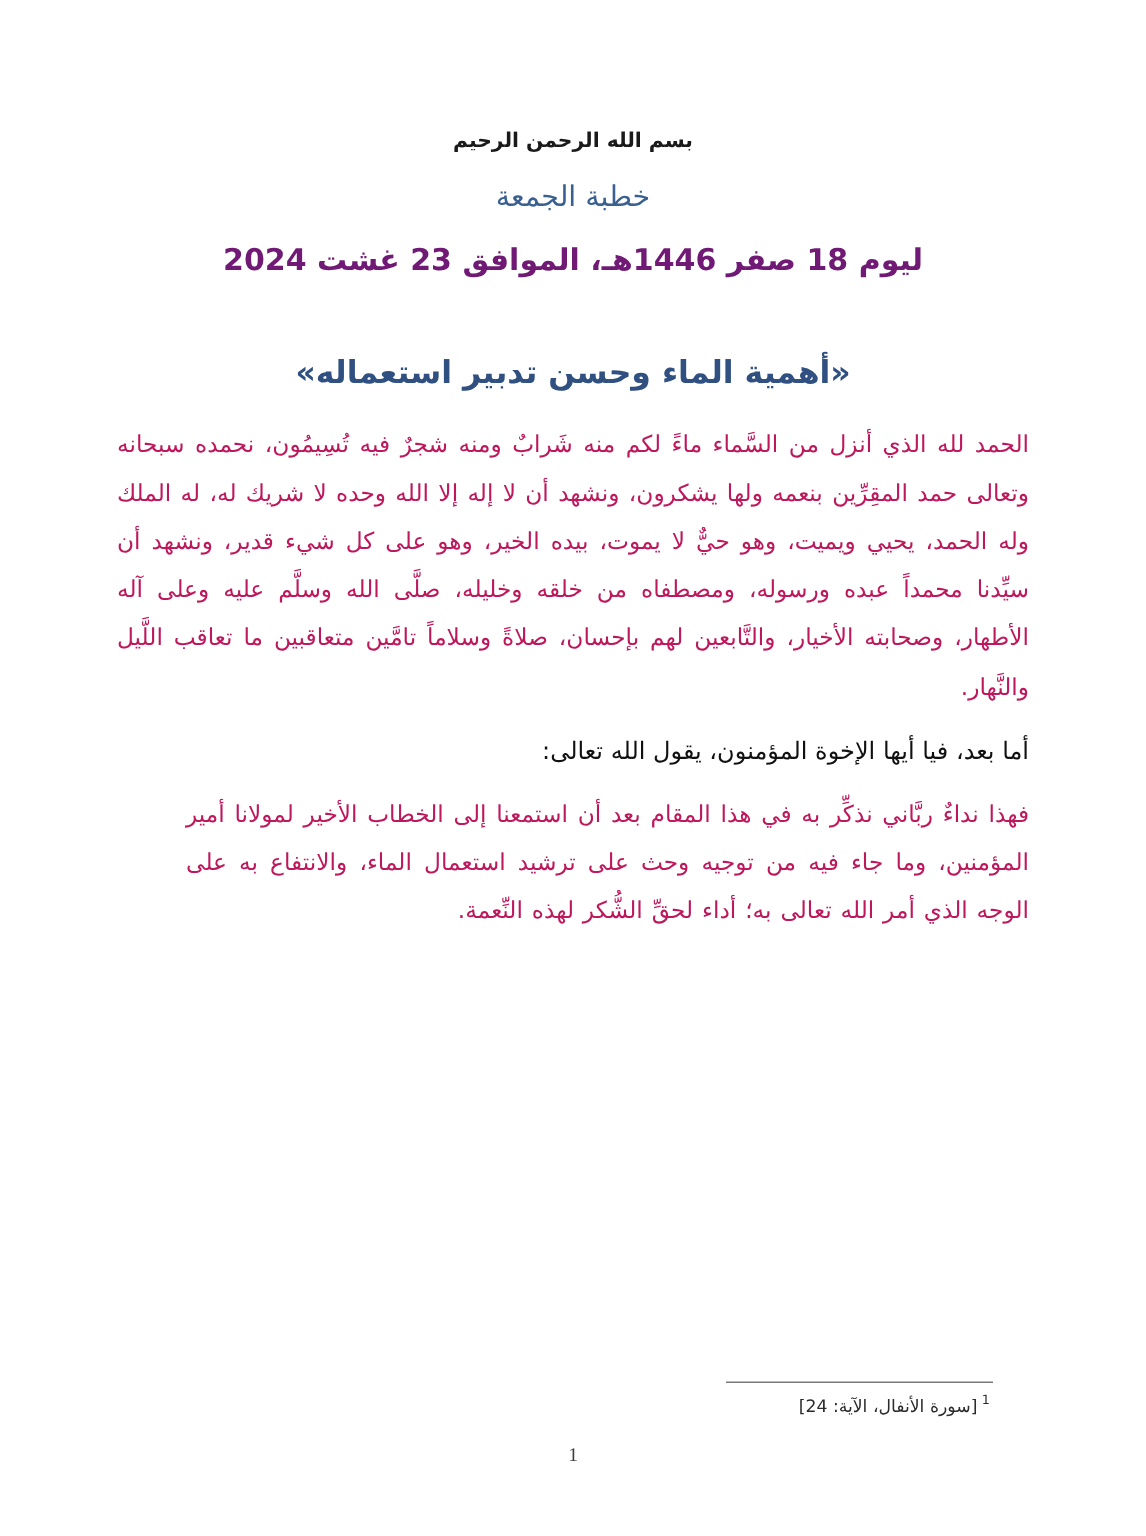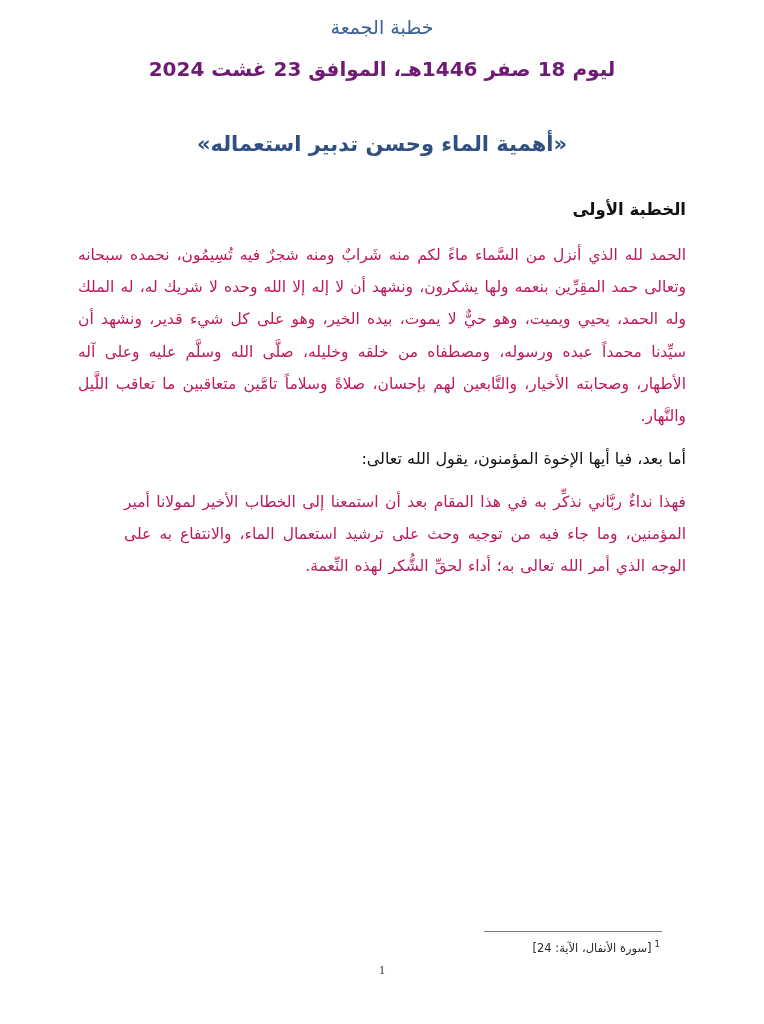--- a/index.html
+++ b/index.html
@@ -109,21 +109,21 @@
   }
   .verse-ref {
     font-size: 11px;
     vertical-align: super;
     font-weight: normal;
   }
 
   
   .footnote-area {
     position: absolute;
-    bottom: 67px;
+    bottom: 78px;
     right: 78px;
     left: 78px;
   }
   .footnote-rule {
     width: 178px;
     height: 1px;
     background: #7a7a7a;
     margin-right: 24px;
     margin-bottom: 6px;
   }
@@ -153,28 +153,28 @@
     font-family: "Liberation Serif", "DejaVu Serif", serif;
   }
 </style>
 </head>
 <body>
 
 <div class="page">
 
   <div class="content">
 
+    <div class="bismillah">بسم الله الرحمن الرحيم</div>
 
     <div class="doc-title">خطبة الجمعة</div>
 
     <div class="doc-date">ليوم 18 صفر 1446هـ، الموافق 23 غشت 2024</div>
 
     <div class="khutba-subject">«أهمية الماء وحسن تدبير استعماله»</div>
 
-    <div class="section-heading">الخطبة الأولى</div>
 
     <div class="body-par">الحمد لله الذي أنزل من السَّماء ماءً لكم منه شَرابٌ ومنه شجرٌ فيه تُسِيمُون، نحمده سبحانه وتعالى حمد المقِرِّين بنعمه ولها يشكرون، ونشهد أن لا إله إلا الله وحده لا شريك له، له الملك وله الحمد، يحيي ويميت، وهو حيٌّ لا يموت، بيده الخير، وهو على كل شيء قدير، ونشهد أن سيِّدنا محمداً عبده ورسوله، ومصطفاه من خلقه وخليله، صلَّى الله وسلَّم عليه وعلى آله الأطهار، وصحابته الأخيار، والتَّابعين لهم بإحسان، صلاةً وسلاماً تامَّين متعاقبين ما تعاقب اللَّيل والنَّهار.</div>
 
     <div class="par-after">أما بعد، فيا أيها الإخوة المؤمنون، يقول الله تعالى:</div>
 
 
     <div class="body-par tight">فهذا نداءٌ ربَّاني نذكِّر به في هذا المقام بعد أن استمعنا إلى الخطاب الأخير لمولانا أمير المؤمنين، وما جاء فيه من توجيه وحث على ترشيد استعمال الماء، والانتفاع به على الوجه الذي أمر الله تعالى به؛ أداء لحقِّ الشُّكر لهذه النِّعمة.</div>
 
   </div>
 

